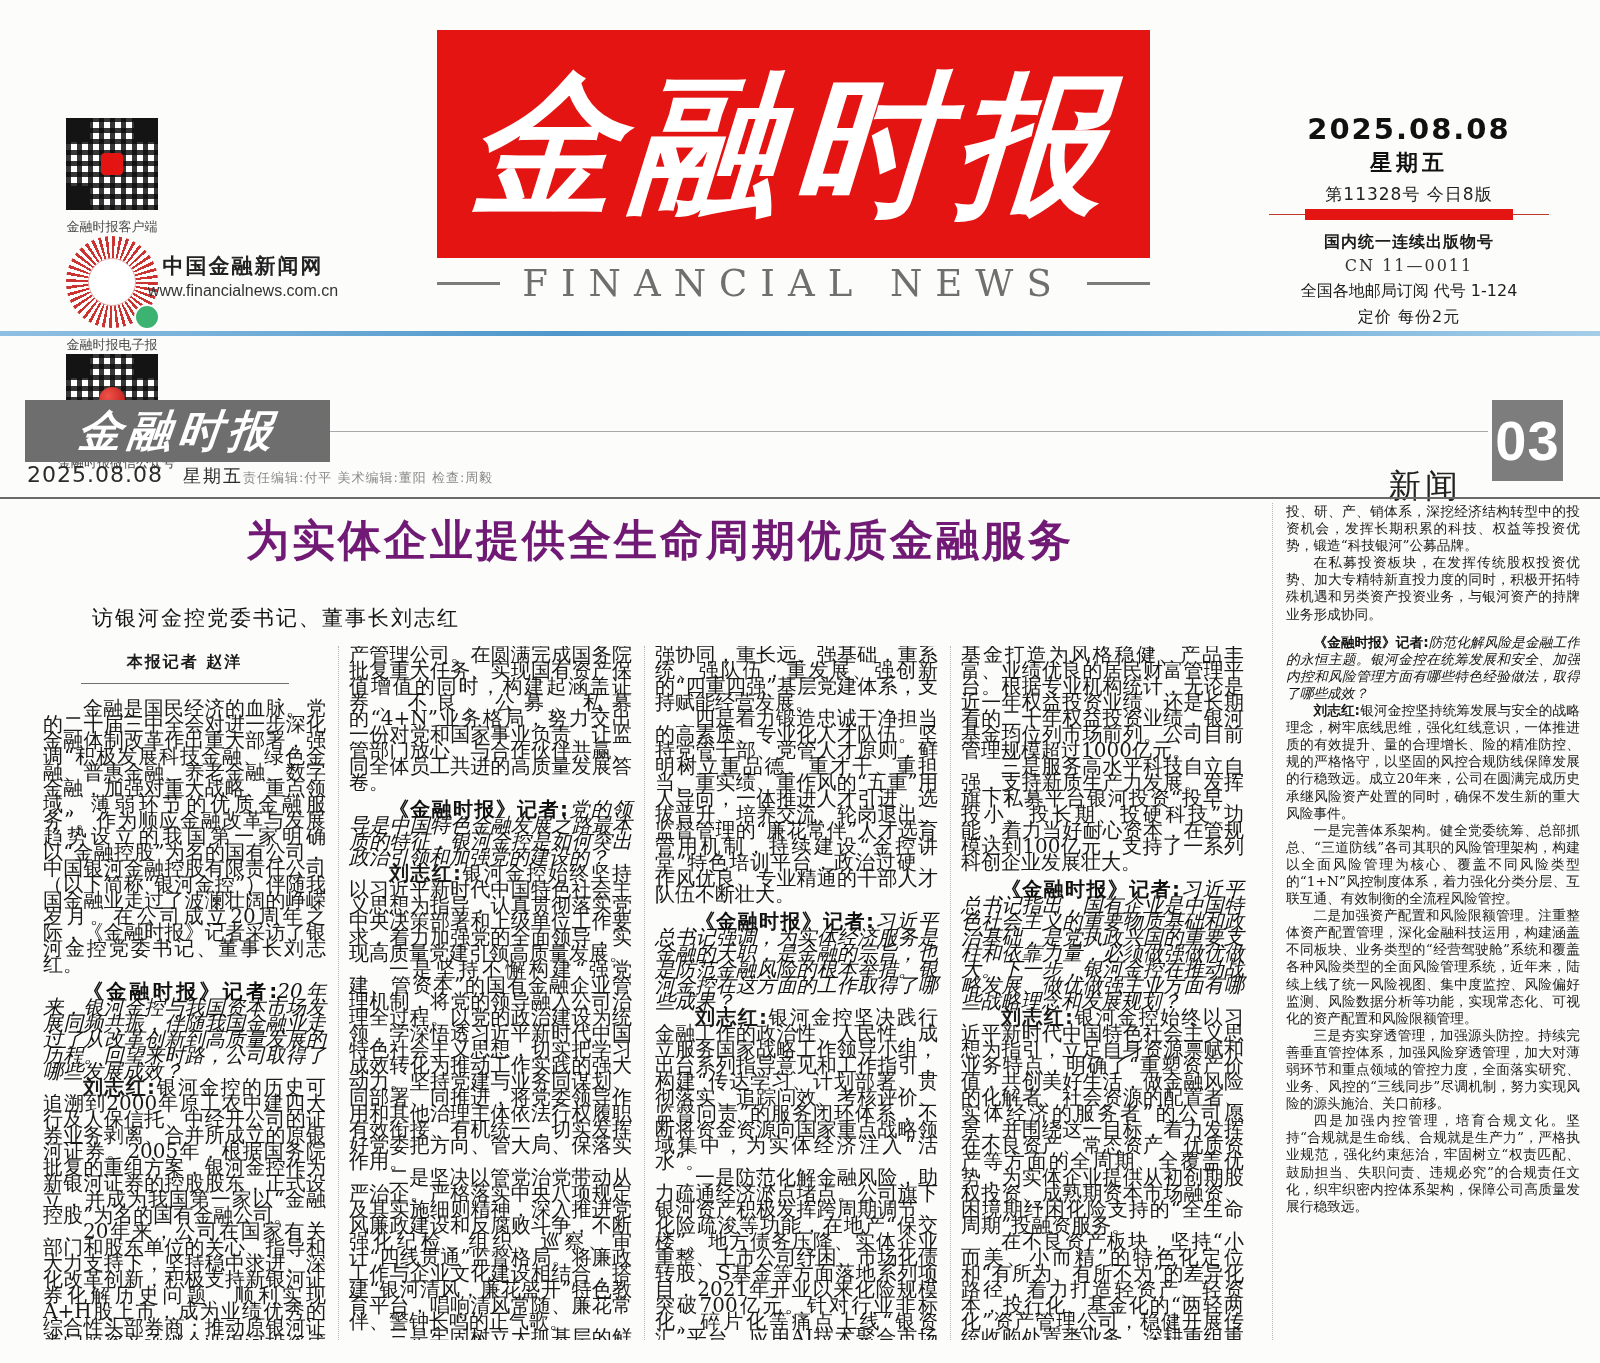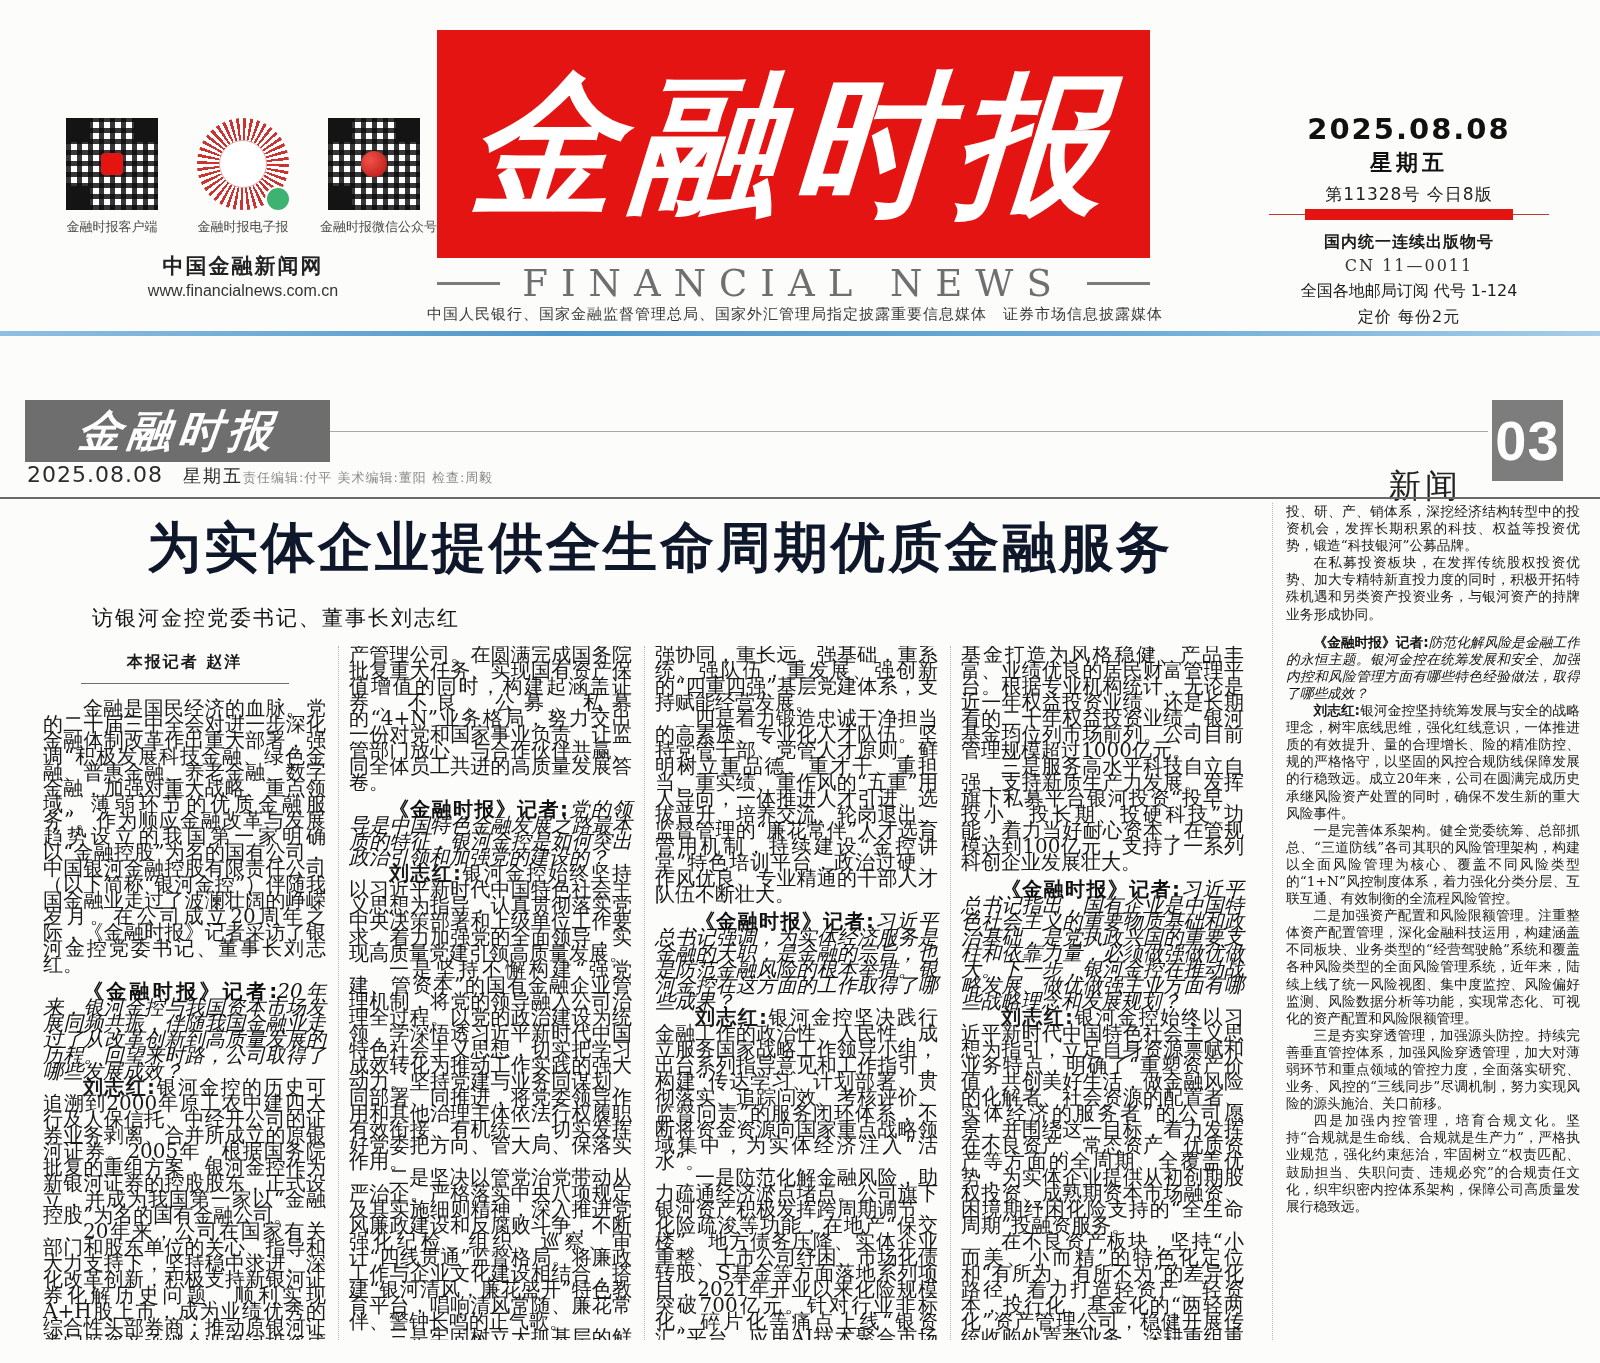--- a/index.html
+++ b/index.html
@@ -1,20 +1,20 @@
 <!DOCTYPE html>
 <html style="--brand-red: #e31411; --strip-gray: #6e6e6e; --box-gray: #7d7d7d; --divider: #b5b5b5;"><head>
 <meta charset="utf-8">
 <style>
   html,body{margin:0;padding:0;}
   body{font-family:"DejaVu Serif","Liberation Serif",serif;background:#e9e9e9;}
   .page{position:relative;width:1600px;height:1363px;background:#fcfcfb;overflow:hidden;margin:0 auto;color:#161616;}
 
   
-  .qr-block{position:absolute;left:58px;top:118px;width:370px;display:flex;justify-content:space-between;}
+  .qr-block{position:absolute;left:58px;top:118px;width:370px;display:flex;justify-content:space-between;flex-direction:column;}
   .qr-col{width:108px;text-align:center;}
   .qr{width:92px;height:92px;margin:0 auto;position:relative;background-color:#fff;
       background-image:
         linear-gradient(#141414,#141414),linear-gradient(#141414,#141414),linear-gradient(#141414,#141414),
         repeating-linear-gradient(0deg, rgba(10,10,10,.82) 0 5px, transparent 5px 11px),
         repeating-linear-gradient(90deg, rgba(10,10,10,.82) 0 5px, transparent 5px 11px);
       background-size:24px 24px,24px 24px,24px 24px,100% 100%,100% 100%;
       background-position:0 0,100% 0,0 100%,0 0,0 0;background-repeat:no-repeat;}
   .qr.round{border-radius:50%;background:
         repeating-conic-gradient(rgba(198,34,30,.92) 0 4deg, rgba(255,255,255,0) 4deg 9deg);
@@ -63,22 +63,22 @@
   .strip-weekday{font-size:18px;color:#2b2b2b;margin-left:20px;letter-spacing:2px;}
   .strip-editors{font-size:13px;color:#8a8a8a;letter-spacing:1px;}
   .section-label{position:absolute;left:1388px;top:440px;font-size:33px;color:#222;letter-spacing:4px;
           font-family:"DejaVu Sans","Liberation Sans",sans-serif;margin-top:24px;}
   .page-no-box{position:absolute;left:1492px;top:400px;width:71px;height:81px;background:var(--box-gray);
           display:flex;align-items:center;justify-content:center;}
   .page-no-box span{color:#fff;font-size:56px;font-weight:bold;font-family:"Liberation Sans",sans-serif;letter-spacing:1px;}
   .strip-bottom-rule{position:absolute;left:0;top:497px;width:1600px;height:2px;background:#6a6a6a;}
 
   
-  .headline{position:absolute;left:80px;top:512px;width:1160px;text-align:center;font-size:54px;font-weight:bold;
-          color:#0f172a;letter-spacing:3px;font-family:"DejaVu Serif",serif;white-space:nowrap;}
+  .headline{position:absolute;left:80px;top:512px;width:1160px;text-align:center;font-size:43px;font-weight:bold;
+          color:#701a75;letter-spacing:3px;font-family:"DejaVu Serif",serif;white-space:nowrap;}
   .subhead{position:absolute;left:92px;top:604px;font-size:21px;color:#141414;letter-spacing:2px;
           font-family:"DejaVu Sans","Liberation Sans",sans-serif;}
 
   .cols-main{position:absolute;left:33px;top:646px;width:1232px;height:694px;display:flex;overflow:hidden;}
   .col{width:283px;padding:0 12px 0 10px;overflow:hidden;}
   .col.divided{border-right:1px dotted var(--divider);}
   .col-right{position:absolute;left:1272px;top:503px;width:294px;height:837px;border-left:1px dotted var(--divider);
           padding-left:13px;overflow:hidden;}
 
   .byline{width:208px;margin:6px auto 16px;text-align:center;font-size:16px;font-weight:bold;color:#1a1a1a;
@@ -122,21 +122,20 @@
   </div>
 
   <div class="banner">
     <span class="banner-title">金融时报</span>
   </div>
   <div class="fin-news">
     <span class="dash"></span>
     <span class="en">FINANCIAL NEWS</span>
     <span class="dash"></span>
   </div>
-  <div class="media-line">中国人民银行、国家金融监督管理总局、国家外汇管理局指定披露重要信息媒体　证券市场信息披露媒体</div>
   <div class="blue-rule"></div>
 
   <div class="info-box">
     <div class="info-date">2025.08.08</div>
     <div class="info-weekday">星期五</div>
     <div class="info-issue">第11328号 今日8版</div>
     <div class="issue-rule">
         <span class="red-bar"></span>
       </div>
     <div class="info-issn-label">国内统一连续出版物号</div>

